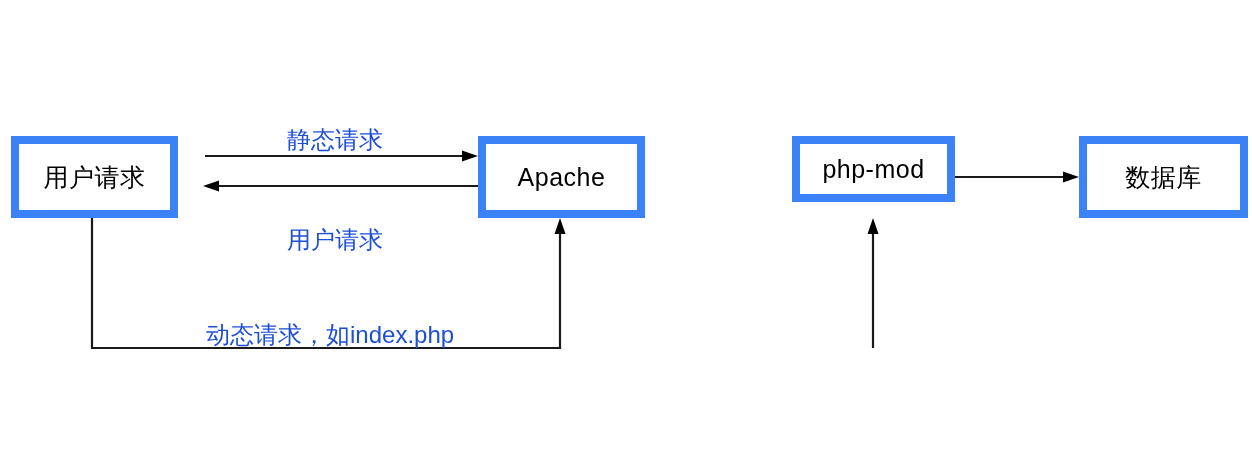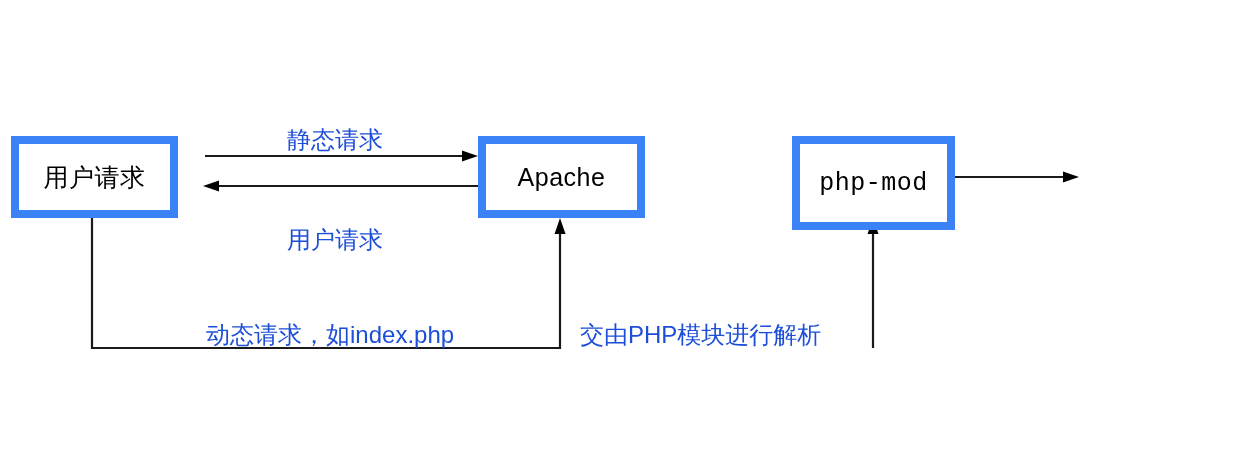--- a/index.html
+++ b/index.html
@@ -91,26 +91,28 @@
   </svg>
 
   <div class="node" style="left:11px; top:136px; width:167px; height:82px;">
     <span>用户请求</span>
   </div>
 
   <div class="node" style="left:478px; top:136px; width:167px; height:82px;">
     <span>Apache</span>
   </div>
 
-  <div class="node" style="left:792px; top:136px; width:163px; height:94px;font-family:Liberation Mono, monospace;">
+  <div class="node" style="left:792px; top:136px; width:163px; height:66px;">
     <span>php-mod</span>
   </div>
 
+  <div class="node" style="left:1079px; top:136px; width:169px; height:82px;">
+    <span>数据库</span>
+  </div>
 
   <div class="edge-label" style="left:287px; top:112px;">静态请求</div>
 
   <div class="edge-label" style="left:287px; top:212px;">用户请求</div>
 
   <div class="edge-label" style="left:206px; top:307px;">动态请求，如index.php</div>
 
-  <div class="edge-label" style="left:580px; top:307px;">交由PHP模块进行解析</div>
 
 </div>
 
 </body></html>

